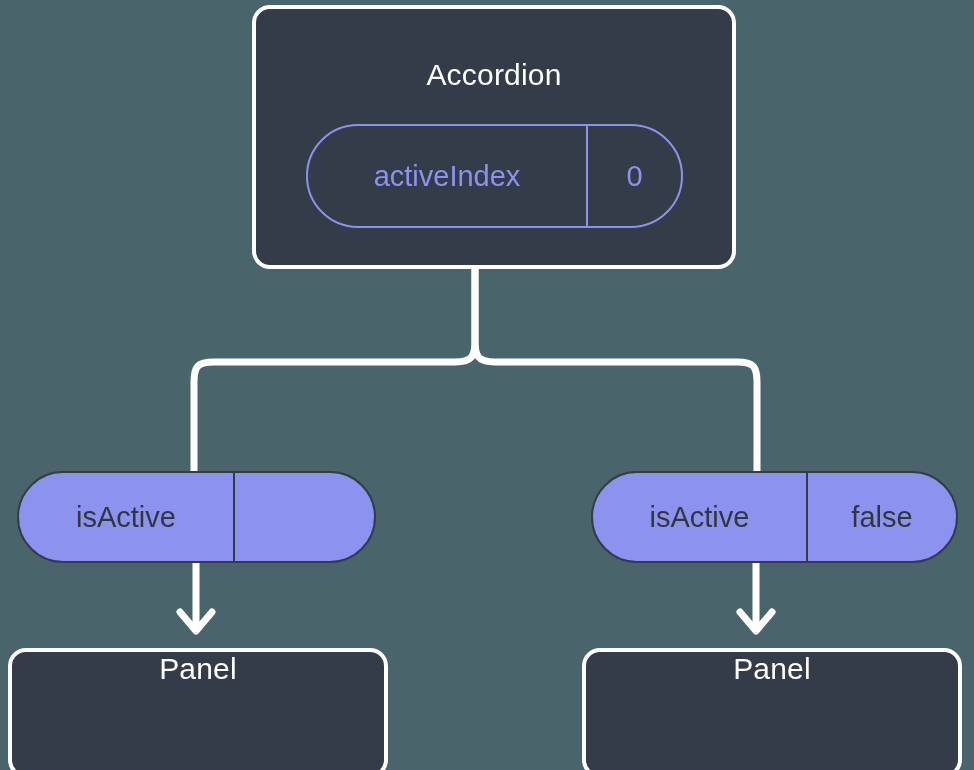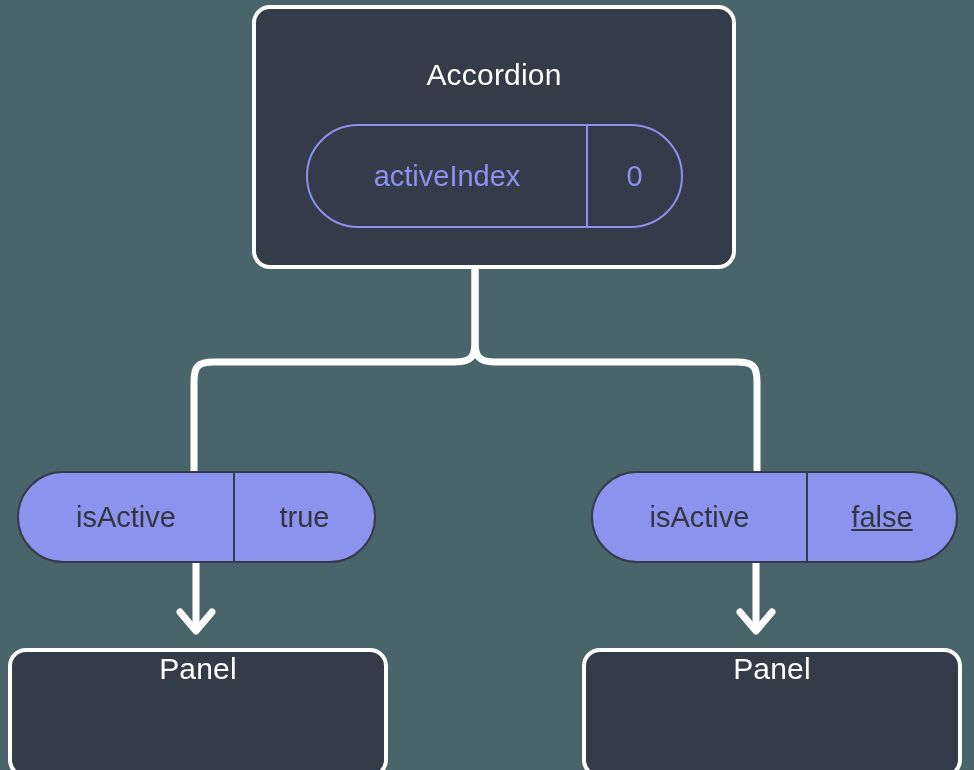--- a/index.html
+++ b/index.html
@@ -122,21 +122,21 @@
     width: 359px;
   }
   #prop-left .pill-key { width: 214px; }
   #prop-left .pill-val { flex: 1; }
 
   #prop-right {
     left: 591px;
     width: 367px;
   }
   #prop-right .pill-key { width: 213px; }
-  #prop-right .pill-val { flex: 1; text-decoration: underline; }
+  #prop-right .pill-val { flex: 1; }
 </style>
 </head>
 <body>
 
 <div id="stage">
 
   <svg id="edges" viewBox="0 0 974 770">
 
     <path d="M 475 268 L 475 340
              C 475 355, 477 362, 495 362
@@ -160,21 +160,20 @@
     <div class="node-title">Accordion</div>
   </div>
 
   <div class="pill" id="state-activeindex">
     <div class="pill-key">activeIndex</div>
     <div class="pill-val">0</div>
   </div>
 
   <div class="pill pill-filled" id="prop-left">
     <div class="pill-key">isActive</div>
-    <div class="pill-val">true</div>
   </div>
 
   <div class="pill pill-filled" id="prop-right">
     <div class="pill-key">isActive</div>
     <div class="pill-val">false</div>
   </div>
 
   <div class="node-box panel-node" id="panel-left">
     <div class="node-title">Panel</div>
   </div>

